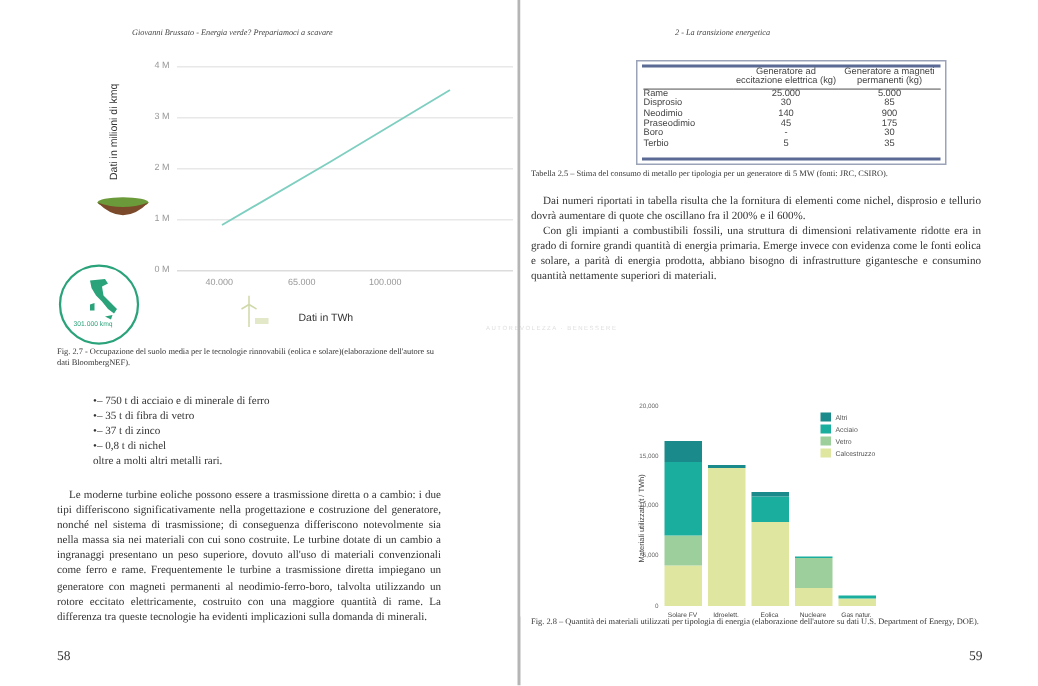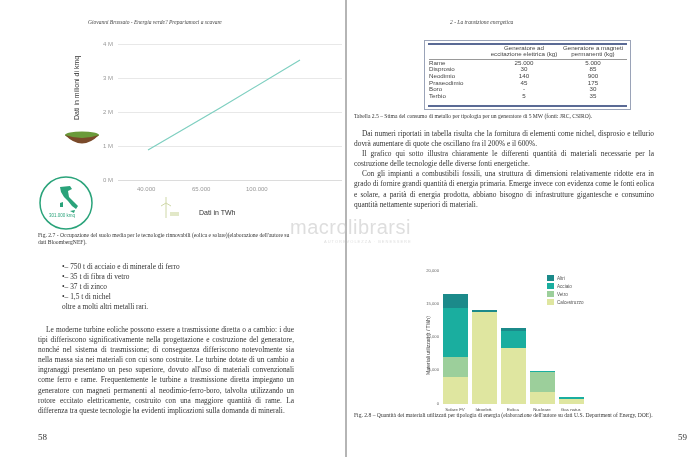--- a/index.html
+++ b/index.html
@@ -98,21 +98,21 @@
     <rect x="10" y="15" width="9" height="4" fill="#e2e8c8"></rect>
   </svg>
   <span class="xlabel" style="left:199px; top:209px;">Dati in TWh</span>
 
   <div class="caption" style="left:38px; top:232px; width:256px;">Fig. 2.7 - Occupazione del suolo media per le tecnologie rinnovabili (eolica e solare)(elaborazione dell'autore su dati BloombergNEF).</div>
 
   <ul class="bullets">
     <li>– 750 t di acciaio e di minerale di ferro</li>
     <li>– 35 t di fibra di vetro</li>
     <li>– 37 t di zinco</li>
-    <li>– 1,5 t di nichel</li>
+    <li>– 0,8 t di nichel</li>
   </ul>
   <div style="position:absolute; left:62px; top:302px; font-size:7.4px; color:#333;">oltre a molti altri metalli rari.</div>
 
   <div class="para" style="left:38px; top:325px; width:256px;">
     <p>Le moderne turbine eoliche possono essere a trasmissione diretta o a cambio: i due tipi differiscono significativamente nella progettazione e costruzione del generatore, nonché nel sistema di trasmissione; di conseguenza differiscono notevolmente sia nella massa sia nei materiali con cui sono costruite. Le turbine dotate di un cambio a ingranaggi presentano un peso superiore, dovuto all'uso di materiali convenzionali come ferro e rame. Frequentemente le turbine a trasmissione diretta impiegano un generatore con magneti permanenti al neodimio-ferro-boro, talvolta utilizzando un rotore eccitato elettricamente, costruito con una maggiore quantità di rame. La differenza tra queste tecnologie ha evidenti implicazioni sulla domanda di minerali.</p>
   </div>
 
   <div class="page-number" style="left:38px; top:432px;">58</div>
 </div>
 
@@ -164,21 +164,20 @@
           </tr>
       </tbody>
     </table>
     <div class="botbar"></div>
   </div>
 
   <div class="caption" style="left:7px; top:113px; width:300px;">Tabella 2.5 – Stima del consumo di metallo per tipologia per un generatore di 5 MW (fonti: JRC, CSIRO).</div>
 
   <div class="para" style="left:7px; top:129px; width:300px;">
     <p>Dai numeri riportati in tabella risulta che la fornitura di elementi come nichel, disprosio e tellurio dovrà aumentare di quote che oscillano fra il 200% e il 600%.</p>
-    <p>Il grafico qui sotto illustra chiaramente le differenti quantità di materiali necessarie per la costruzione delle tecnologie delle diverse fonti energetiche.</p>
     <p>Con gli impianti a combustibili fossili, una struttura di dimensioni relativamente ridotte era in grado di fornire grandi quantità di energia primaria. Emerge invece con evidenza come le fonti eolica e solare, a parità di energia prodotta, abbiano bisogno di infrastrutture gigantesche e consumino quantità nettamente superiori di materiali.</p>
   </div>
 
   <div class="bar-chart">
     <span class="bar-ytick" style="left:0; top:0px;">20,000</span>
     <span class="bar-ytick" style="left:0; top:33px;">15,000</span>
     <span class="bar-ytick" style="left:0; top:66px;">10,000</span>
     <span class="bar-ytick" style="left:0; top:99px;">5,000</span>
     <span class="bar-ytick" style="left:0; top:133px;">0</span>
 
@@ -223,19 +222,18 @@
       <div class="legend-item">
           <span class="legend-swatch" style="background:#dfe6a0;"></span>
           <span>Calcestruzzo</span>
         </div>
     </div>
   </div>
   <div style="position:absolute; left:78px; top:375px; font-family:'Liberation Sans',sans-serif; font-size:5px; color:#444; transform:rotate(-90deg); transform-origin:left top; white-space:nowrap;">Materiali utilizzati (t / TWh)</div>
 
   <div class="caption" style="left:7px; top:412px; width:300px;">Fig. 2.8 – Quantità dei materiali utilizzati per tipologia di energia (elaborazione dell'autore su dati U.S. Department of Energy, DOE).</div>
 
-  <div class="page-number" style="left:299px; top:432px;margin-left:32px;">59</div>
+  <div class="page-number" style="left:299px; top:432px;">59</div>
 </div>
 
 <div class="watermark">
-  <span>macrolibrarsi</span>
   <small>AUTOREVOLEZZA · BENESSERE</small>
 </div>
 
 </body></html>

